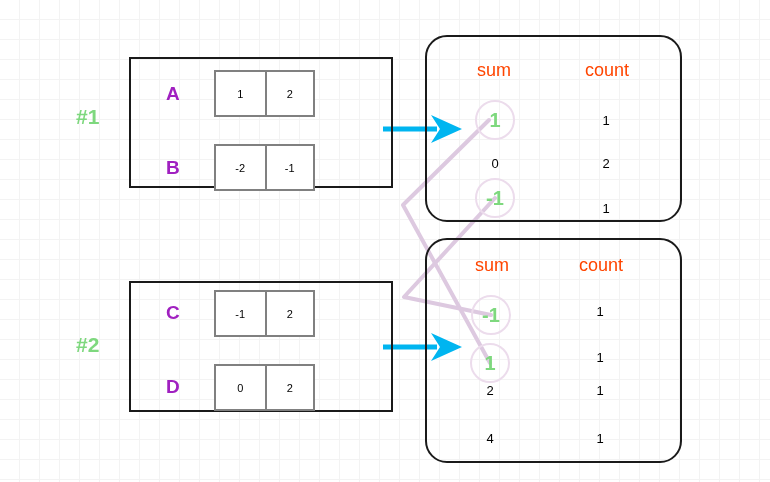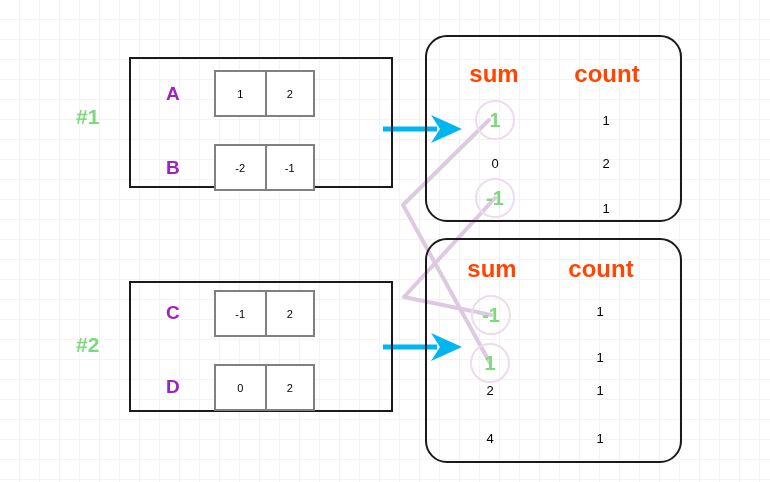--- a/index.html
+++ b/index.html
@@ -84,22 +84,22 @@
     box-sizing: border-box;
     border: 2px solid #1a1a1a;
     border-radius: 22px;
     background: rgba(255,255,255,0.0);
   }
 
   
   .col-header {
     position: absolute;
     color: #ff4500;
-    font-size: 24px;
-    font-weight: bold;
+    font-size: 18px;
+    font-weight: normal;
     white-space: nowrap;
     transform: translateX(-50%);
   }
 
   
   .pval {
     position: absolute;
     font-size: 13px;
     color: #000000;
     white-space: nowrap;

